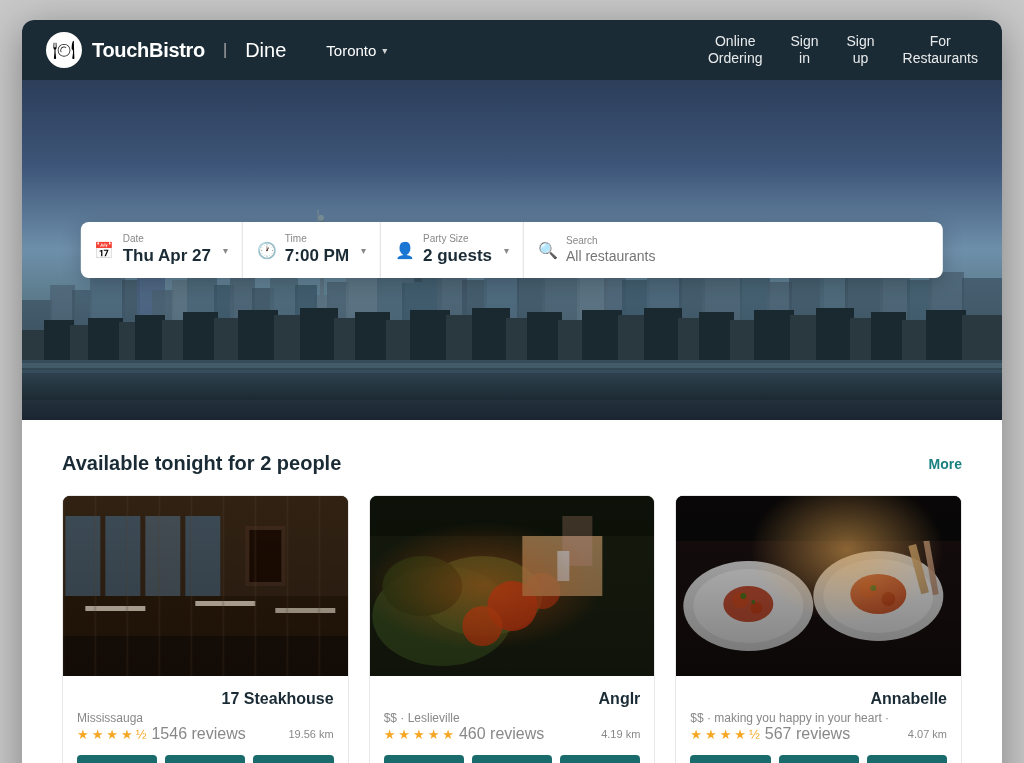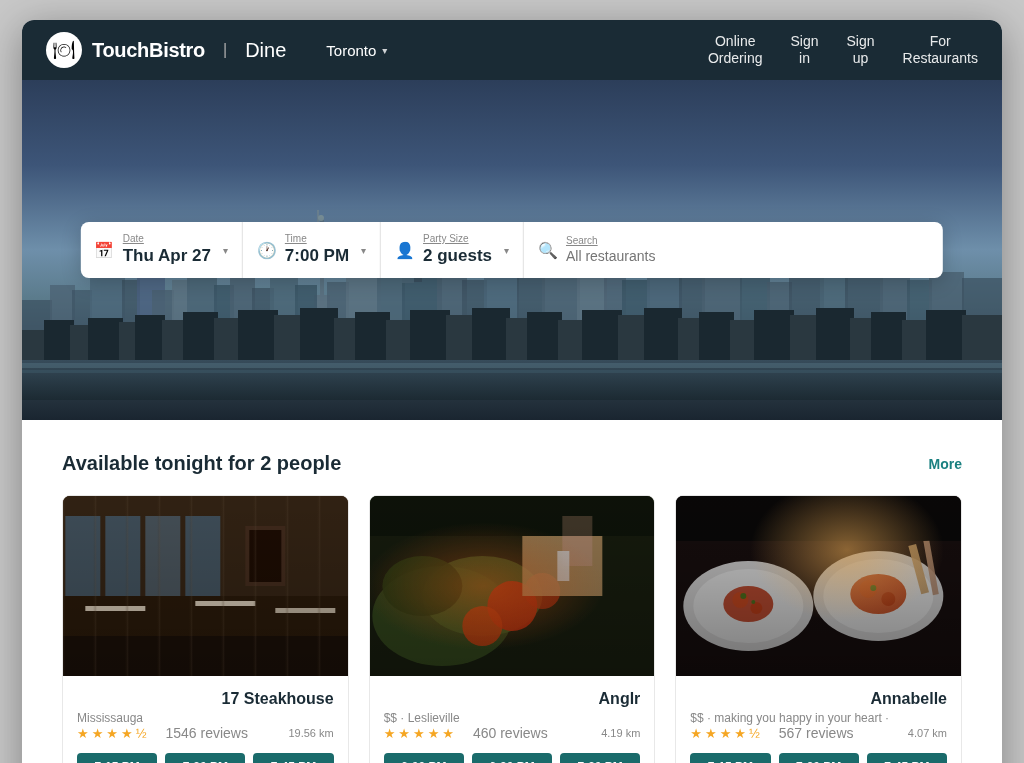--- a/index.html
+++ b/index.html
@@ -138,21 +138,20 @@
       gap: 8px;
       border-right: 1px solid #e0e0e0;
       height: 56px;
       flex: 0 0 auto;
       cursor: pointer;
     }
     .search-field-label {
       font-size: 10px;
       color: #888;
       line-height: 1;
-      text-decoration: underline;
     }
     .search-field-value {
       font-size: 17px;
       color: #1a2b35;
       font-weight: 600;
       white-space: nowrap;
     }
     .field-icon {
       color: #555;
       font-size: 16px;
@@ -298,23 +297,23 @@
     }
     .star {
       color: #f5a623;
       font-size: 13px;
     }
     .star-half {
       color: #f5a623;
       font-size: 13px;
     }
     .review-count {
-      font-size: 14px;
+      font-size: 16px;
       color: #888;
-      margin-left: 16px;
+      margin-left: 2px;
     }
     .distance {
       font-size: 11px;
       color: #888;
     }
     .time-slots {
       display: flex;
       gap: 8px;
     }
     .time-slot {

